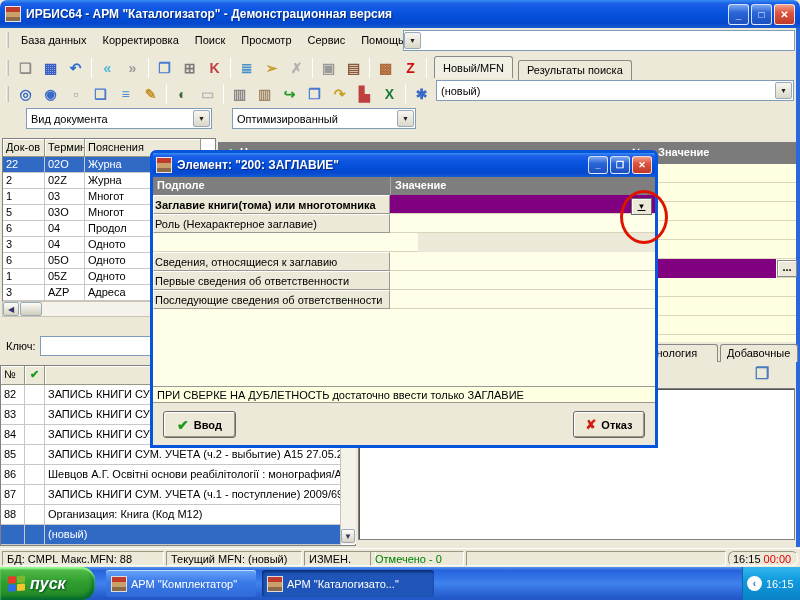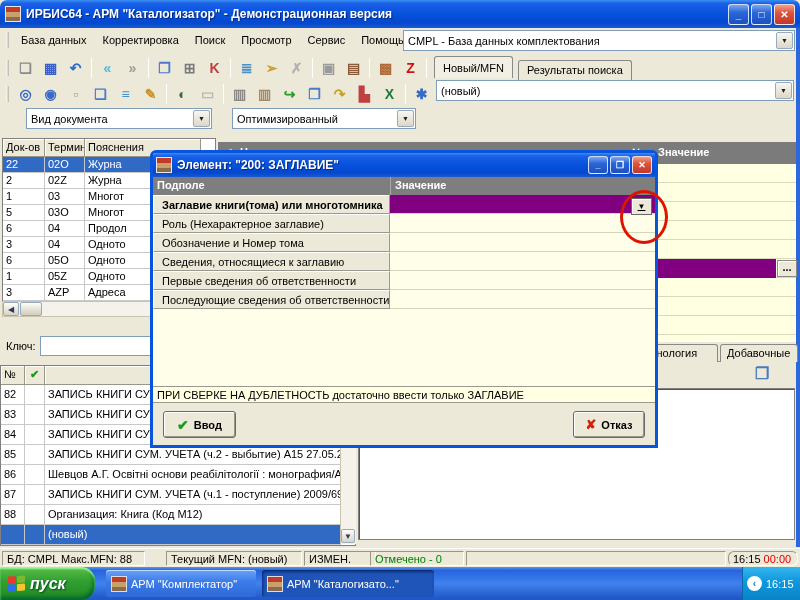--- a/index.html
+++ b/index.html
@@ -135,21 +135,21 @@
 .m-btn{width:20px;height:18px;margin-left:2px;border:1px solid #fffc;border-radius:3px;color:#fff;
   font-size:9px;font-weight:bold;display:flex;align-items:center;justify-content:center;flex:none;
   background:linear-gradient(180deg,#7da8f0,#2a66d8 40%,#1c50c0);}
 .m-btn.close{background:linear-gradient(180deg,#f0a088,#dd5540 40%,#c03828);}
 .m-colhead{position:absolute;left:0;top:24px;width:502px;height:18px;background:#7E7E7E;color:#fff;
   font-weight:bold;display:flex;}
 .m-colhead .mh1{width:237px;padding:2px 4px;flex:none;}
 .m-colhead .mh2{width:265px;padding:2px 4px;flex:none;border-left:1px solid #a8a8a8;}
 .m-rows{position:absolute;left:0;top:42px;width:502px;}
 .mrow{display:flex;}
-.mlabel{width:237px;height:19px;flex:none;background:#ECE9D8;padding:3px 8px 0;white-space:nowrap;
+.mlabel{width:237px;height:19px;flex:none;background:#ECE9D8;padding:3px 1px 0;white-space:nowrap;
   overflow:hidden;border:1px solid;border-color:#fff #9a9890 #9a9890 #fff;}
 .mlabel.b{font-weight:bold;}
 .mvalue{width:265px;height:19px;flex:none;background:#FFFFE9;border-bottom:1px solid #d8d4ba;}
 .mvalue.purple{background:#800080;}
 .m-fill{position:absolute;left:0;top:156px;width:502px;height:77px;background:#FFFFE9;}
 .m-hint{position:absolute;left:0;top:233px;width:502px;height:17px;background:#FFFFE1;
   border-top:1px solid #9a9890;border-bottom:1px solid #9a9890;padding:2px 4px;white-space:nowrap;}
 .m-btnrow{position:absolute;left:0;top:250px;width:502px;height:42px;background:#ECE9D8;}
 .m-pushbtn{position:absolute;top:8px;height:27px;background:#ECE9D8;border:1px solid #6a6a6a;
   border-radius:3px;box-shadow:inset 1px 1px 0 #fff,inset -1px -1px 0 #9a9686;
@@ -187,21 +187,20 @@
         <span class="menu-item">База данных</span>
         <span class="menu-item">Корректировка</span>
         <span class="menu-item">Поиск</span>
         <span class="menu-item">Просмотр</span>
         <span class="menu-item">Сервис</span>
         <span class="menu-item">Помощь</span>
       </div>
   </div>
 
   <div class="abs combo" style="left:403px;top:30px;width:392px;">
-    <span class="combo-text">CMPL - База данных комплектования</span>
     <span class="combo-btn"></span>
   </div>
 
   <div class="abs toolbar" style="left:2px;top:55px;width:430px;height:26px;">
     <div class="gripper"></div>
     <div class="toolbar" id="tb1">
         <span class="tbtn" style="color: rgb(138, 138, 138);">❏</span>
         <span class="tbtn" style="color: rgb(58, 95, 200);">▦</span>
         <span class="tbtn" style="color: rgb(43, 107, 208);">↶</span>
         <span class="tb-sep"></span>
@@ -397,21 +396,21 @@
         </div>
       </div>
   </div>
   <div class="abs rec-scroll">
     <span class="sb-btn">▼</span>
   </div>
 
   <div class="abs right-panel"></div>
 
   <div class="abs statusbar">
-    <span class="spanel" style="left:2px;width:143px;">БД: CMPL Макс.MFN: 88</span>
+    <span class="spanel" style="left:2px;width:162px;">БД: CMPL Макс.MFN: 88</span>
     <span class="spanel" style="left:166px;width:136px;">Текущий MFN: (новый)</span>
     <span class="spanel" style="left:304px;width:72px;">ИЗМЕН.</span>
     <span class="spanel green-text" style="left:370px;width:94px;">Отмечено - 0</span>
     <span class="spanel" style="left:466px;width:260px;"></span>
     <span class="spanel" style="left:728px;width:70px;border-radius:6px;">
       <span>16:15</span>
       <span class="red-text">00:00</span>
     </span>
   </div>
 
@@ -430,21 +429,20 @@
     <div class="m-rows" id="modal-rows">
         <div class="mrow">
           <span class="mlabel b">Заглавие книги(тома) или многотомника</span>
           <span class="mvalue purple"></span>
         </div>
         <div class="mrow">
           <span class="mlabel">Роль (Нехарактерное заглавие)</span>
           <span class="mvalue"></span>
         </div>
         <div class="mrow">
-          <span class="mlabel">Обозначение и Номер тома</span>
           <span class="mvalue"></span>
         </div>
         <div class="mrow">
           <span class="mlabel">Сведения, относящиеся к заглавию</span>
           <span class="mvalue"></span>
         </div>
         <div class="mrow">
           <span class="mlabel">Первые сведения об ответственности</span>
           <span class="mvalue"></span>
         </div>

